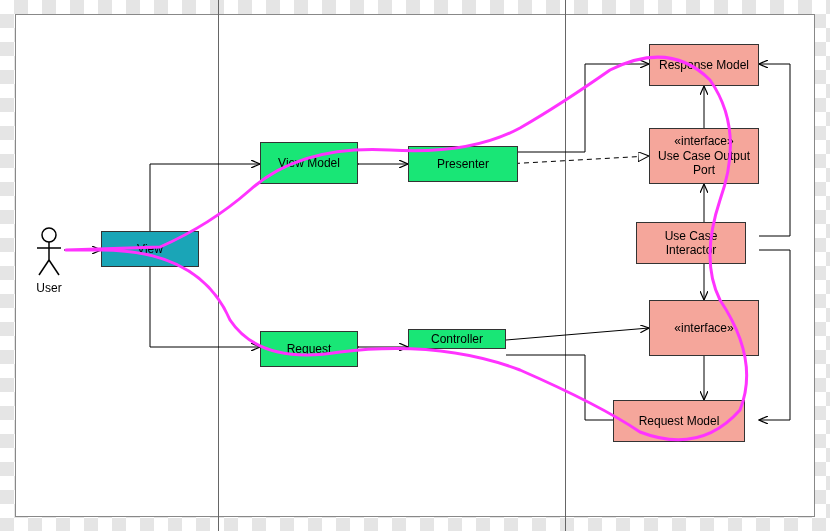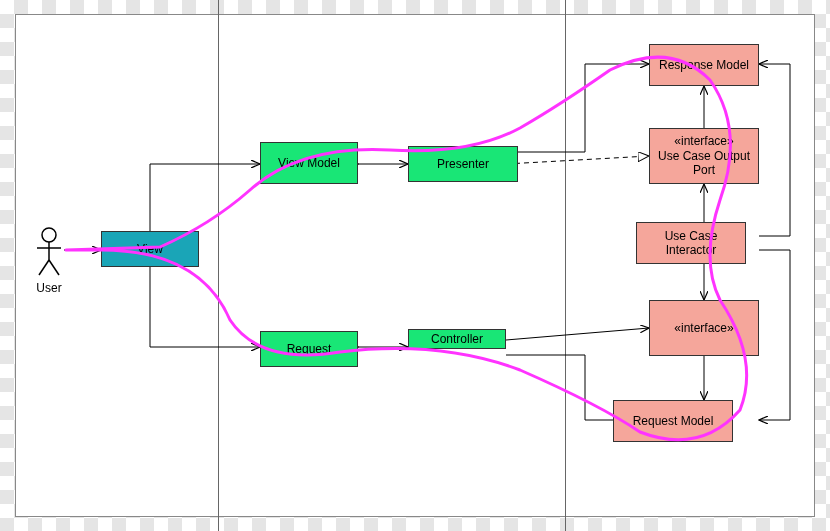--- a/index.html
+++ b/index.html
@@ -109,21 +109,21 @@
 </div>
 
 <div class="box salmon" style="left:636px; top:222px; width:110px; height:42px">
   <span>Use Case Interactor</span>
 </div>
 
 <div class="box salmon" style="left:649px; top:300px; width:110px; height:56px">
   <span>«interface»</span>
 </div>
 
-<div class="box salmon" style="left:613px; top:400px; width:120px; height:42px">
+<div class="box salmon" style="left:613px; top:400px; width:132px; height:42px">
   <span>Request Model</span>
 </div>
 
 <svg class="edges" width="830" height="531">
   <defs>
     <marker id="ah" markerWidth="10" markerHeight="8" refX="9" refY="4" orient="auto">
       <path d="M0,0 L9,4 L0,8" fill="none" stroke="#000" stroke-width="1.2"></path>
     </marker>
     <marker id="tri" markerWidth="12" markerHeight="10" refX="11" refY="5" orient="auto">
       <path d="M0,0 L11,5 L0,10 Z" fill="#fff" stroke="#000" stroke-width="1"></path>

